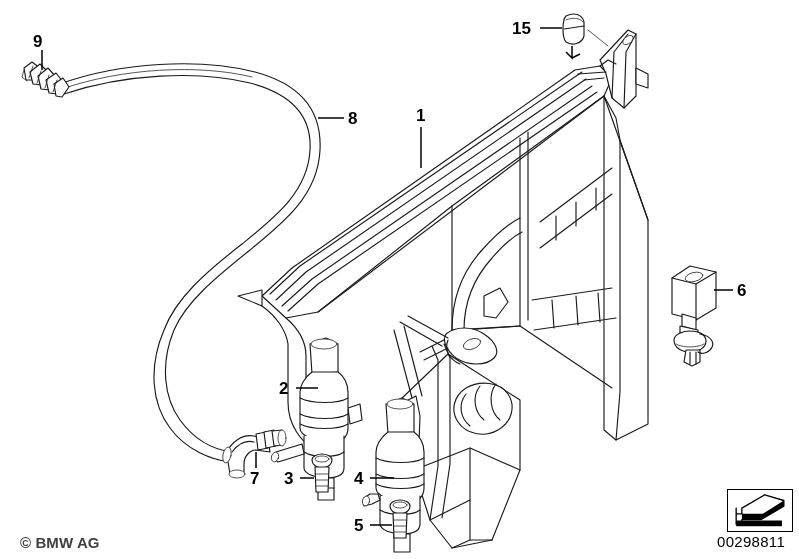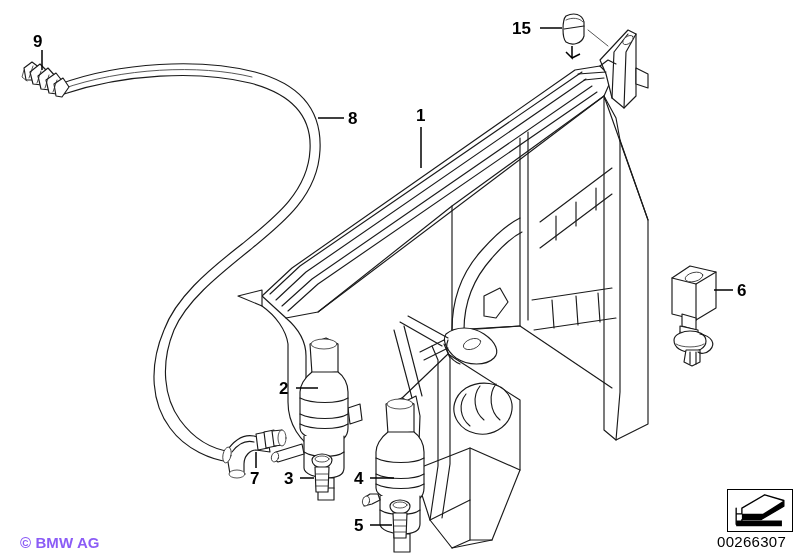--- a/index.html
+++ b/index.html
@@ -73,21 +73,21 @@
     white-space: nowrap;
     user-select: none;
   }
   #copyright {
     position: absolute;
     left: 20px;
     top: 534px;
     font-family: "Liberation Sans", sans-serif;
     font-size: 15px;
     font-weight: bold;
-    color: #8b5cf6;
+    color: #404040;
     letter-spacing: 0.1px;
     white-space: nowrap;
   }
   #part-number {
     position: absolute;
     left: 717px;
     top: 533px;
     font-family: "Liberation Sans", sans-serif;
     font-size: 15px;
     color: #000000;
@@ -465,15 +465,15 @@
   <div id="copyright">© BMW AG</div>
 
   <div id="orientation-badge">
     <svg viewBox="0 0 66 43">
       <path d="M8,19 L8,25 L14,25 L14,19 L38,5 L58,11 L58,17 L34,31 L14,31 L14,36 L8,36 Z" fill="#ffffff" stroke="#000000" stroke-width="1.4" stroke-linejoin="round"></path>
       <path d="M58,11 L58,17 L34,31 L14,31 L14,25 L36,25 Z" fill="#000000"></path>
       <rect x="8" y="32" width="48" height="6" fill="#000000"></rect>
     </svg>
   </div>
 
-  <div id="part-number">00266307</div>
+  <div id="part-number">00298811</div>
 
 </div>
 
 </body></html>

